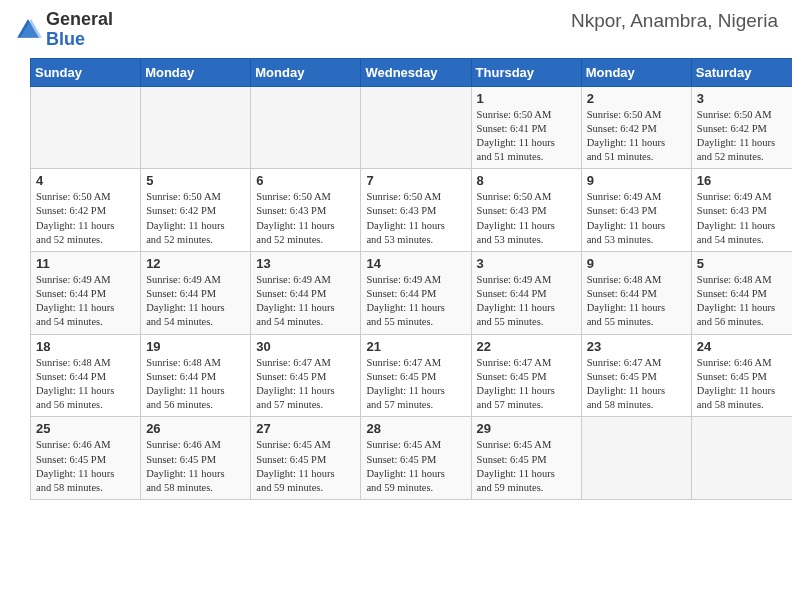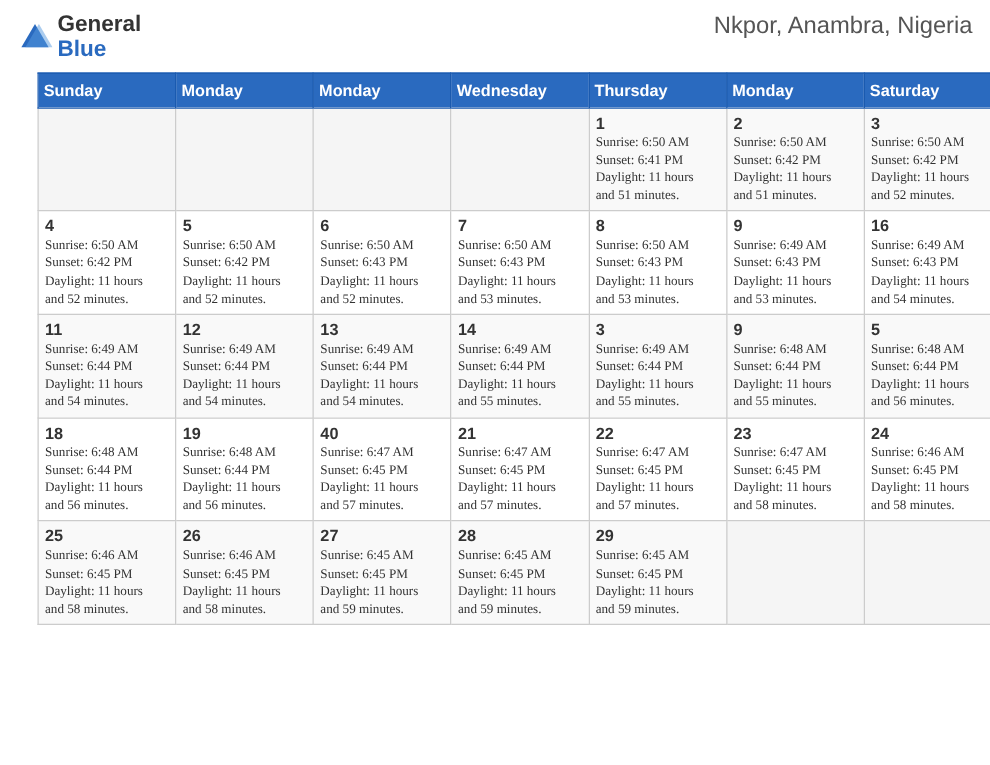--- a/index.html
+++ b/index.html
@@ -264,21 +264,21 @@
 and 56 minutes.</div>
         </td>
         <td>
           <span class="day-number">19</span>
           <div class="day-info" style="white-space: pre-line;">Sunrise: 6:48 AM
 Sunset: 6:44 PM
 Daylight: 11 hours
 and 56 minutes.</div>
         </td>
         <td>
-          <span class="day-number">40</span>
+          <span class="day-number">30</span>
           <div class="day-info" style="white-space: pre-line;">Sunrise: 6:47 AM
 Sunset: 6:45 PM
 Daylight: 11 hours
 and 57 minutes.</div>
         </td>
         <td>
           <span class="day-number">21</span>
           <div class="day-info" style="white-space: pre-line;">Sunrise: 6:47 AM
 Sunset: 6:45 PM
 Daylight: 11 hours

